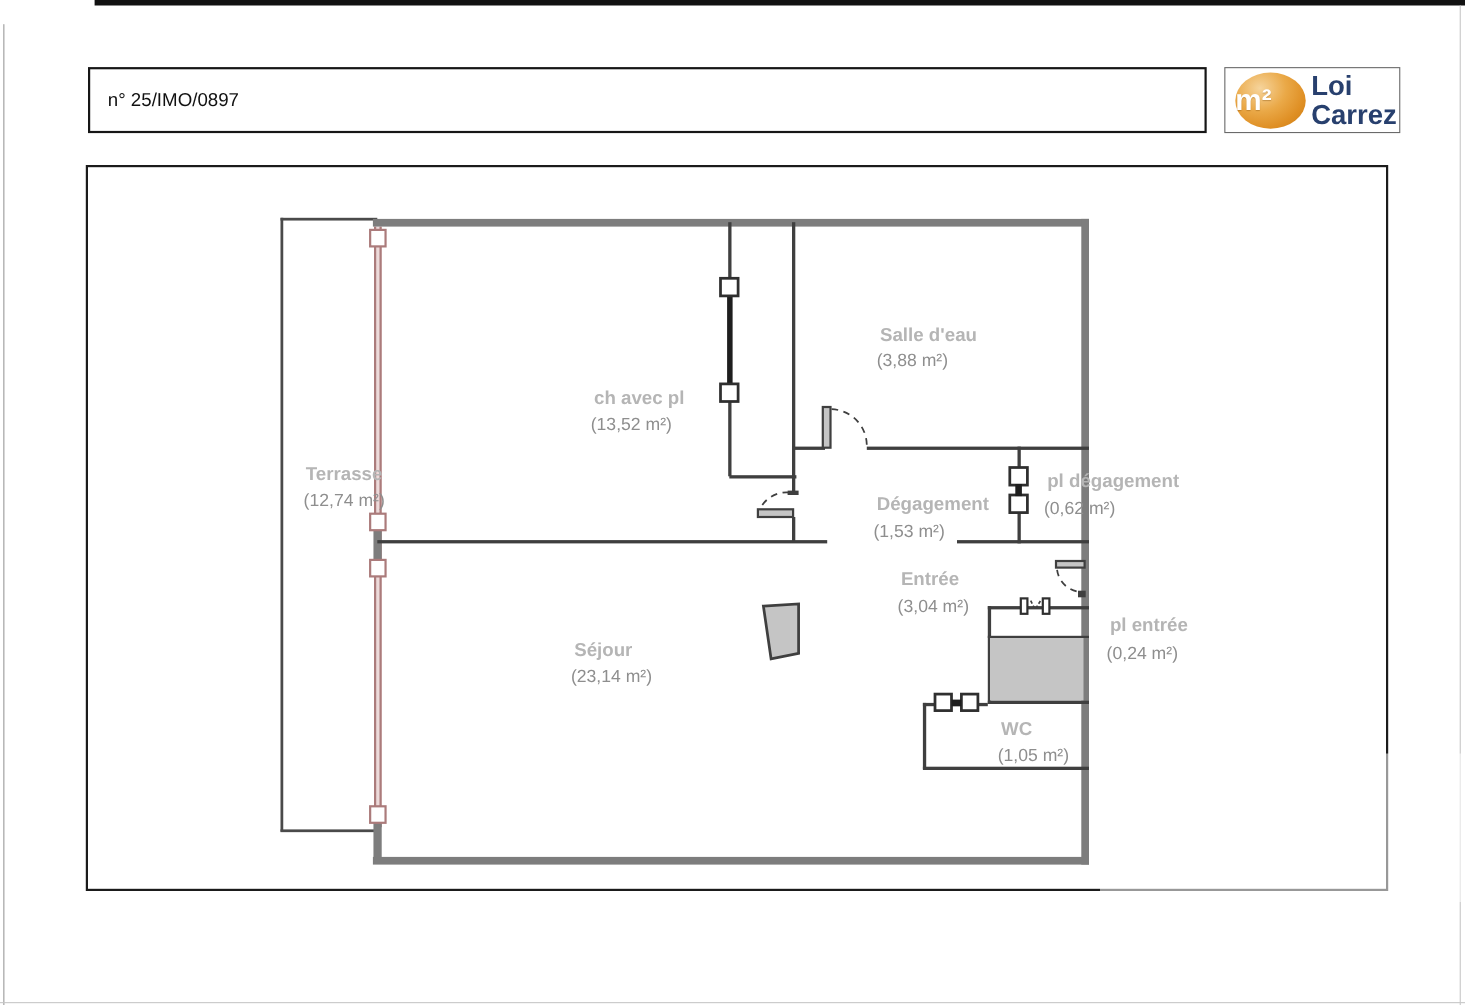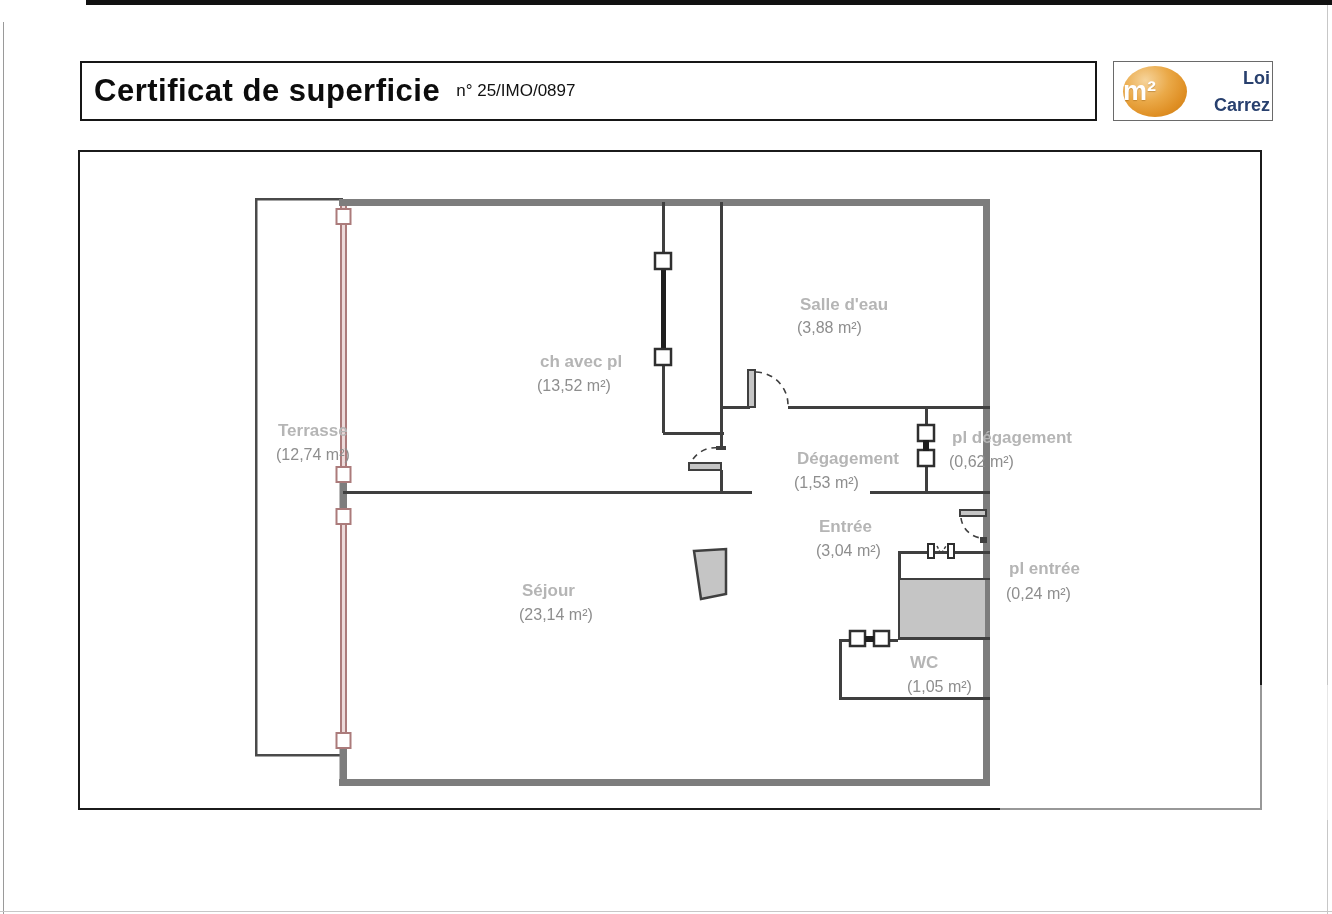--- a/index.html
+++ b/index.html
@@ -29,22 +29,22 @@
     position:absolute;left:1113px;top:61px;width:160px;height:60px;
     border:1px solid #6a6a6a;box-sizing:border-box;background:#fff;
   }
   .logo-ellipse{
     position:absolute;left:9px;top:4px;width:64px;height:51px;border-radius:50%;
     background:radial-gradient(ellipse at 35% 28%, #f6d49c 0%, #eaa948 40%, #df8f24 70%, #c97a12 100%);
     display:flex;align-items:center;
   }
   .logo-m2{color:#ffffff;font-size:27px;font-weight:bold;line-height:1;text-shadow:0 1px 1px rgba(120,70,0,.35);}
   .logo-text{
-    position:absolute;left:78px;top:3px;width:78px;text-align:right;
-    color:#28406e;font-weight:bold;font-size:18px;line-height:27px;
+    position:absolute;left:78px;top:3px;width:78px;text-align:left;
+    color:#28406e;font-weight:bold;font-size:25px;line-height:27px;
   }
 
   .plan-box{
     position:absolute;left:78px;top:150px;width:1184px;height:660px;
     border:2px solid #1b1b1b;box-sizing:border-box;background:#fff;
   }
   .plan-box svg{display:block;}
   .watermark{
     position:absolute;left:1000px;top:685px;width:332px;height:135px;
     background:rgba(255,255,255,.55);pointer-events:none;
@@ -54,21 +54,20 @@
 </style>
 </head>
 <body>
 
 <div class="edge-top"></div>
 <div class="edge-left"></div>
 <div class="edge-right"></div>
 <div class="edge-bottom"></div>
 
 <div class="title-box">
-  <span class="title-main">Certificat de superficie</span>
   <span class="title-num">n° 25/IMO/0897</span>
 </div>
 
 <div class="logo-box">
   <div class="logo-ellipse">
     <span class="logo-m2">m²</span>
   </div>
   <div class="logo-text">
     <div>Loi</div>
     <div>Carrez</div>

